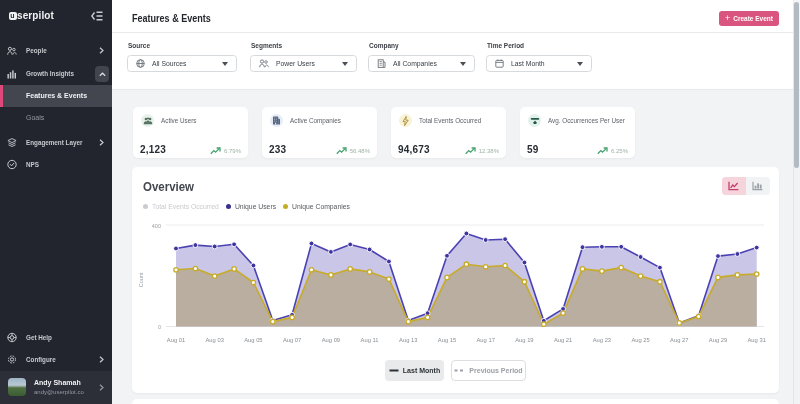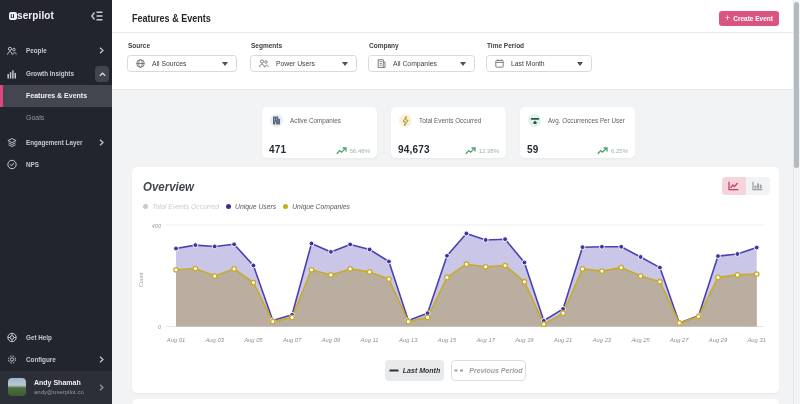--- a/index.html
+++ b/index.html
@@ -43,21 +43,21 @@
 
 
 .scard { position:absolute; top:107px; width:115px; height:51px; background:#fff; border-radius:5px; box-shadow:0 1px 2px rgba(20,30,40,0.05); }
 .sc-ic { position:absolute; left:8px; top:7px; width:13px; height:13px; border-radius:50%; display:flex; align-items:center; justify-content:center; }
 .sc-lab { position:absolute; left:28px; top:10px; font-size:6.8px; color:#5a5f66; transform:scaleX(0.93); transform-origin:0 0; white-space:nowrap; }
 .sc-num { position:absolute; left:7px; top:37px; font-size:10px; font-weight:bold; color:#272c32; letter-spacing:0.2px; }
 .sc-trend { position:absolute; right:7px; top:39.5px; display:flex; align-items:center; }
 .sc-pct { font-size:6px; color:#9eb3a6; margin-left:3px; }
 
 
-.ocard { position:absolute; left:20px; top:167px; width:647px; height:226px; background:#fff; border-radius:5px; box-shadow:0 1px 2px rgba(20,30,40,0.05);font-style:italic; }
+.ocard { position:absolute; left:20px; top:167px; width:647px; height:226px; background:#fff; border-radius:5px; box-shadow:0 1px 2px rgba(20,30,40,0.05); }
 .o-title { position:absolute; left:11px; top:12px; font-size:13.5px; font-weight:bold; color:#43484e; transform:scaleX(0.85); transform-origin:0 0; }
 .toggle { position:absolute; right:9px; top:10px; width:48.5px; height:17.5px; display:flex; border-radius:3.5px; overflow:hidden; }
 .tg-a { width:24px; height:17.5px; background:#f6d4dc; display:flex; align-items:center; justify-content:center; }
 .tg-b { width:24.5px; height:17.5px; background:#f2f3f4; display:flex; align-items:center; justify-content:center; }
 .legend { position:absolute; left:11px; top:36px; display:flex; align-items:center; font-size:6.8px; }
 .lg-dot { width:5px; height:5px; border-radius:50%; margin-right:4px; }
 .bcard { position:absolute; left:20px; top:399px; width:647px; height:5px; background:#fff; border-radius:5px 5px 0 0; }
 
 
 .btn-lm { position:absolute; left:253px; top:193px; width:59px; height:21px; background:#e8eaec; border-radius:4px; display:flex; align-items:center; justify-content:center; font-size:7px; font-weight:bold; color:#2e3338; }
@@ -209,32 +209,53 @@
         <svg class="flt-ic" width="9" height="9" viewBox="0 0 9 9">
             <rect x="0.8" y="1.4" width="7.4" height="6.8" rx="0.8" fill="none" stroke="#6c7278" stroke-width="0.9"></rect>
             <path d="M0.8 3.4 H8.2" stroke="#6c7278" stroke-width="0.9"></path>
             <path d="M2.8 0.5 V2 M6.2 0.5 V2" stroke="#6c7278" stroke-width="0.9"></path>
           </svg>
         <div class="flt-val">Last Month</div>
           <div class="flt-car"></div>
       </div>
     </div>
 
+    <div class="scard" style="left:21px;">
+      <div class="sc-ic" style="background:#e7f2ec;">
+          <svg width="10" height="8" viewBox="0 0 10 8">
+            <circle cx="2.9" cy="2" r="1.3" fill="#54705f"></circle>
+            <circle cx="7.1" cy="2" r="1.3" fill="#54705f"></circle>
+            <circle cx="5" cy="1.5" r="1.1" fill="#54705f"></circle>
+            <path d="M0.7 7.2 C0.7 5.2 1.7 4.2 2.9 4.2 C4.1 4.2 5.1 5.2 5.1 7.2 Z" fill="#54705f"></path>
+            <path d="M4.9 7.2 C5.1 5.4 5.9 4.2 7.1 4.2 C8.3 4.2 9.3 5.2 9.3 7.2 Z" fill="#54705f"></path>
+            <path d="M3.9 3.9 C4.2 3.5 5.8 3.5 6.1 3.9 L5.9 5.8 H4.1 Z" fill="#54705f"></path>
+          </svg>
+        </div>
+      <div class="sc-lab">Active Users</div>
+      <div class="sc-num">2,123</div>
+      <div class="sc-trend">
+          <svg width="11" height="8" viewBox="0 0 11 8">
+            <path d="M0.8 6.8 L3.8 3.6 L5.6 5.2 L9.4 1.4" fill="none" stroke="#43a16c" stroke-width="1.3"></path>
+            <path d="M6.6 1 H10 V4.4" fill="none" stroke="#43a16c" stroke-width="1.3"></path>
+          </svg>
+          <span class="sc-pct">6.79%</span>
+        </div>
+    </div>
 
     <div class="scard" style="left:150px;">
       <div class="sc-ic" style="background:#e7edf6;">
           <svg width="9" height="9" viewBox="0 0 9 9">
             <rect x="1" y="0.6" width="5.2" height="7.8" rx="0.6" fill="#56657d"></rect>
             <path d="M6.2 2.8 H7.4 A0.6 0.6 0 0 1 8 3.4 V8.4 H6.2 Z" fill="#56657d"></path>
             <path d="M2.2 2 H3 M3.8 2 H4.6 M2.2 3.6 H3 M3.8 3.6 H4.6 M2.2 5.2 H3 M3.8 5.2 H4.6" stroke="#dfe7f2" stroke-width="0.7"></path>
             <rect x="3" y="6.6" width="1.2" height="1.8" fill="#dfe7f2"></rect>
           </svg>
         </div>
       <div class="sc-lab">Active Companies</div>
-      <div class="sc-num">471</div>
+      <div class="sc-num">233</div>
       <div class="sc-trend">
           <svg width="11" height="8" viewBox="0 0 11 8">
             <path d="M0.8 6.8 L3.8 3.6 L5.6 5.2 L9.4 1.4" fill="none" stroke="#43a16c" stroke-width="1.3"></path>
             <path d="M6.6 1 H10 V4.4" fill="none" stroke="#43a16c" stroke-width="1.3"></path>
           </svg>
           <span class="sc-pct">56.48%</span>
         </div>
     </div>
 
     <div class="scard" style="left:279px;">

